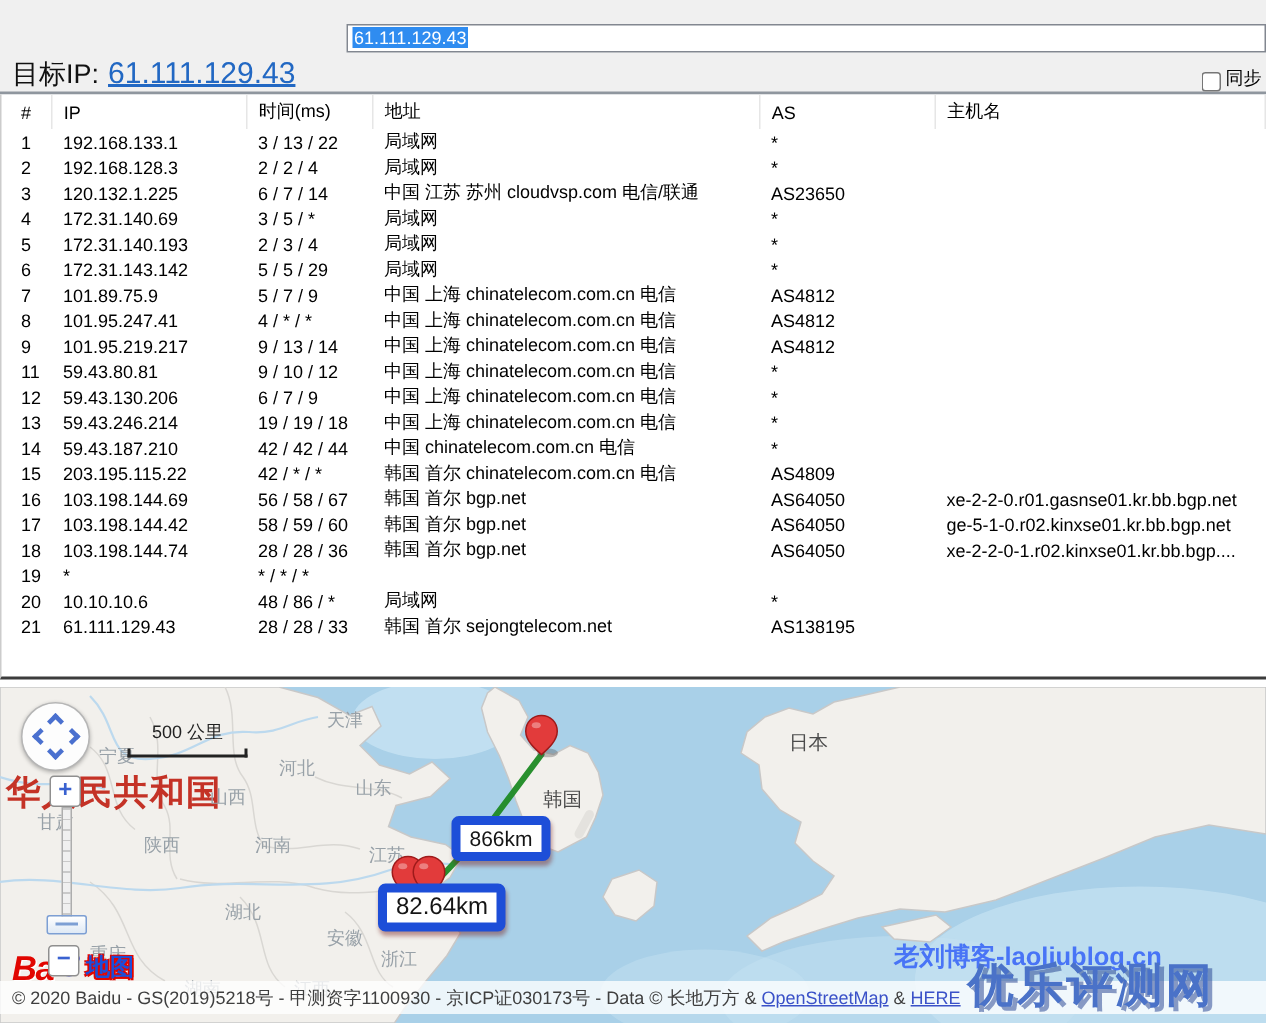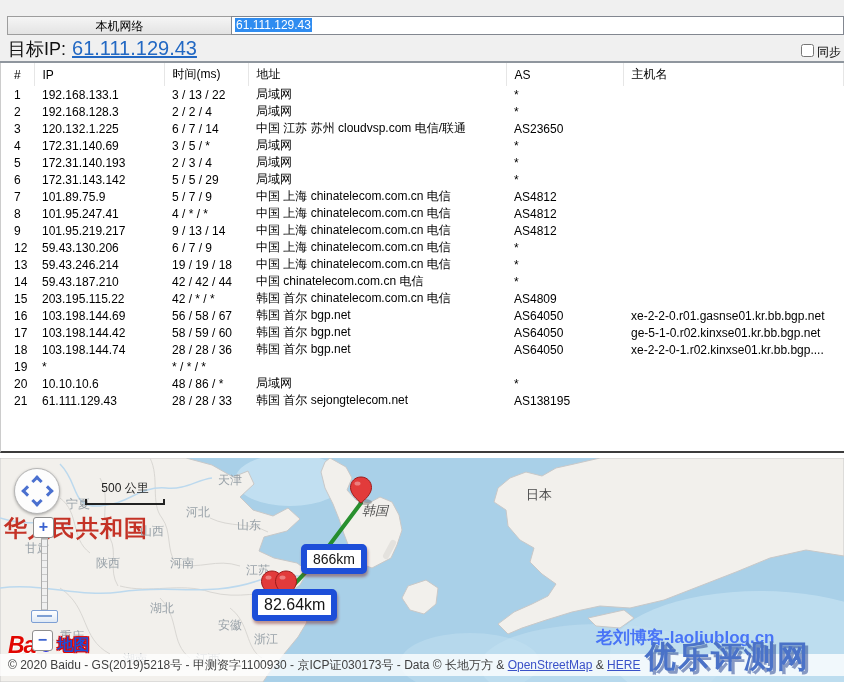--- a/index.html
+++ b/index.html
@@ -19,21 +19,21 @@
   .btn-local { position:absolute; left:7px; top:16px; width:225px; height:19px;
             background:linear-gradient(#f5f5f5,#e3e3e3); border:1px solid #9d9d9d;
             font-size:12px; font-family:inherit; text-align:center; line-height:16px; cursor:pointer; }
   .ip-input { position:absolute; left:231px; top:16px; width:613px; height:19px;
             background:#fff; border:1px solid #828790; font-size:12px; line-height:17px;
             padding-left:3px; white-space:nowrap; overflow:hidden; }
   .ip-input .sel { background:#2f8cf0; color:#fff; padding:0 1px; }
   .target-row { position:absolute; left:8px; top:37px; display:flex; align-items:baseline; gap:6px; }
   .tlabel { font-size:18px; color:#111; }
   .tlink  { font-size:20px; color:#2268c3; text-decoration:underline; cursor:pointer; }
-  .sync { position:absolute; right:3px; top:44px; display:flex; align-items:flex-start; gap:3px; font-size:12px; }
+  .sync { position:absolute; right:3px; top:44px; display:flex; align-items:flex-end; gap:3px; font-size:12px; }
   .sync input { width:13px; height:13px; }
 
   
   .table-wrap { position:absolute; left:0; top:63px; width:844px; height:390px;
             background:#fff; border-bottom:2px solid #3c3c3c; border-left:1px solid #ccc; overflow:hidden; }
   table { border-collapse:collapse; table-layout:fixed; width:100%; }
   th { text-align:left; font-weight:normal; height:23px; font-size:12px; padding-left:8px;
        border-right:1px solid #e6e6e6; white-space:nowrap; overflow:hidden; }
   th:first-child { padding-left:13px; }
   td { height:17px; font-size:12px; padding-left:8px; white-space:nowrap; overflow:hidden; }
@@ -90,21 +90,20 @@
   .wm2 { position:absolute; left:645px; top:178px; z-index:9; color:#4a72c8; font-size:31px;
          font-weight:bold; letter-spacing:2px; white-space:nowrap;
          text-shadow:3px 3px 0 rgba(45,75,150,.55); }
 </style>
 </head>
 <body>
 
 <div class="screen">
 
   <div class="topbar">
-    <button class="btn-local">本机网络</button>
     <div class="ip-input">
       <span class="sel">61.111.129.43</span>
     </div>
     <div class="target-row">
       <span class="tlabel">目标IP:</span>
       <a class="tlink">61.111.129.43</a>
     </div>
     <div class="sync">
       <input type="checkbox" style="">
       <span>同步</span>
@@ -198,20 +197,28 @@
           </tr>
           <tr>
             <td>9</td>
             <td>101.95.219.217</td>
             <td>9 / 13 / 14</td>
             <td>中国 上海 chinatelecom.com.cn 电信</td>
             <td>AS4812</td>
             <td></td>
           </tr>
           <tr>
+            <td>11</td>
+            <td>59.43.80.81</td>
+            <td>9 / 10 / 12</td>
+            <td>中国 上海 chinatelecom.com.cn 电信</td>
+            <td>*</td>
+            <td></td>
+          </tr>
+          <tr>
             <td>12</td>
             <td>59.43.130.206</td>
             <td>6 / 7 / 9</td>
             <td>中国 上海 chinatelecom.com.cn 电信</td>
             <td>*</td>
             <td></td>
           </tr>
           <tr>
             <td>13</td>
             <td>59.43.246.214</td>
@@ -383,21 +390,21 @@
       <div class="prov" style="left: 25px; top: 82px;">甘肃</div>
       <div class="prov" style="left: 96px; top: 97px;">陕西</div>
       <div class="prov" style="left: 170px; top: 97px;">河南</div>
       <div class="prov" style="left: 246px; top: 104px;">江苏</div>
       <div class="prov" style="left: 218px; top: 135px; margin-top: 24px;">安徽</div>
       <div class="prov" style="left: 150px; top: 142px;">湖北</div>
       <div class="prov" style="left: 60px; top: 170px;">重庆</div>
       <div class="prov" style="left: 254px; top: 173px;">浙江</div>
       <div class="prov" style="left: 123px; top: 193px;">湖南</div>
       <div class="prov" style="left: 196px; top: 193px;">江西</div>
-      <div class="country" style="left: 362px; top: 44px; font-style: italic;">韩国</div>
+      <div class="country" style="left: 362px; top: 66px;">韩国</div>
       <div class="country" style="left: 526px; top: 28px;">日本</div>
       <div class="dist" style="left: 301px; top: 86px; font-size: 14px;">866km</div>
       <div class="dist" style="left: 252px; top: 131px; font-size: 16px;">82.64km</div>
       <div class="pin" style="left: 348px; top: 17px;"><svg width="26" height="30" viewBox="0 0 26 30">
           <ellipse cx="17" cy="27" rx="7" ry="3" fill="rgba(80,80,80,0.35)"></ellipse>
           <path d="M13,2 C7,2 2.5,6.5 2.5,12.5 C2.5,19 9,24.5 13,28 C17,24.5 23.5,19 23.5,12.5 C23.5,6.5 19,2 13,2 Z" fill="#e23b3b" stroke="#9e1a1a" stroke-width="1"></path>
           <ellipse cx="9.5" cy="8.5" rx="3" ry="2" fill="rgba(255,255,255,0.35)"></ellipse>
         </svg></div>
       <div class="pin" style="left: 259px; top: 111px;"><svg width="26" height="30" viewBox="0 0 26 30">
           <ellipse cx="17" cy="27" rx="7" ry="3" fill="rgba(80,80,80,0.35)"></ellipse>

